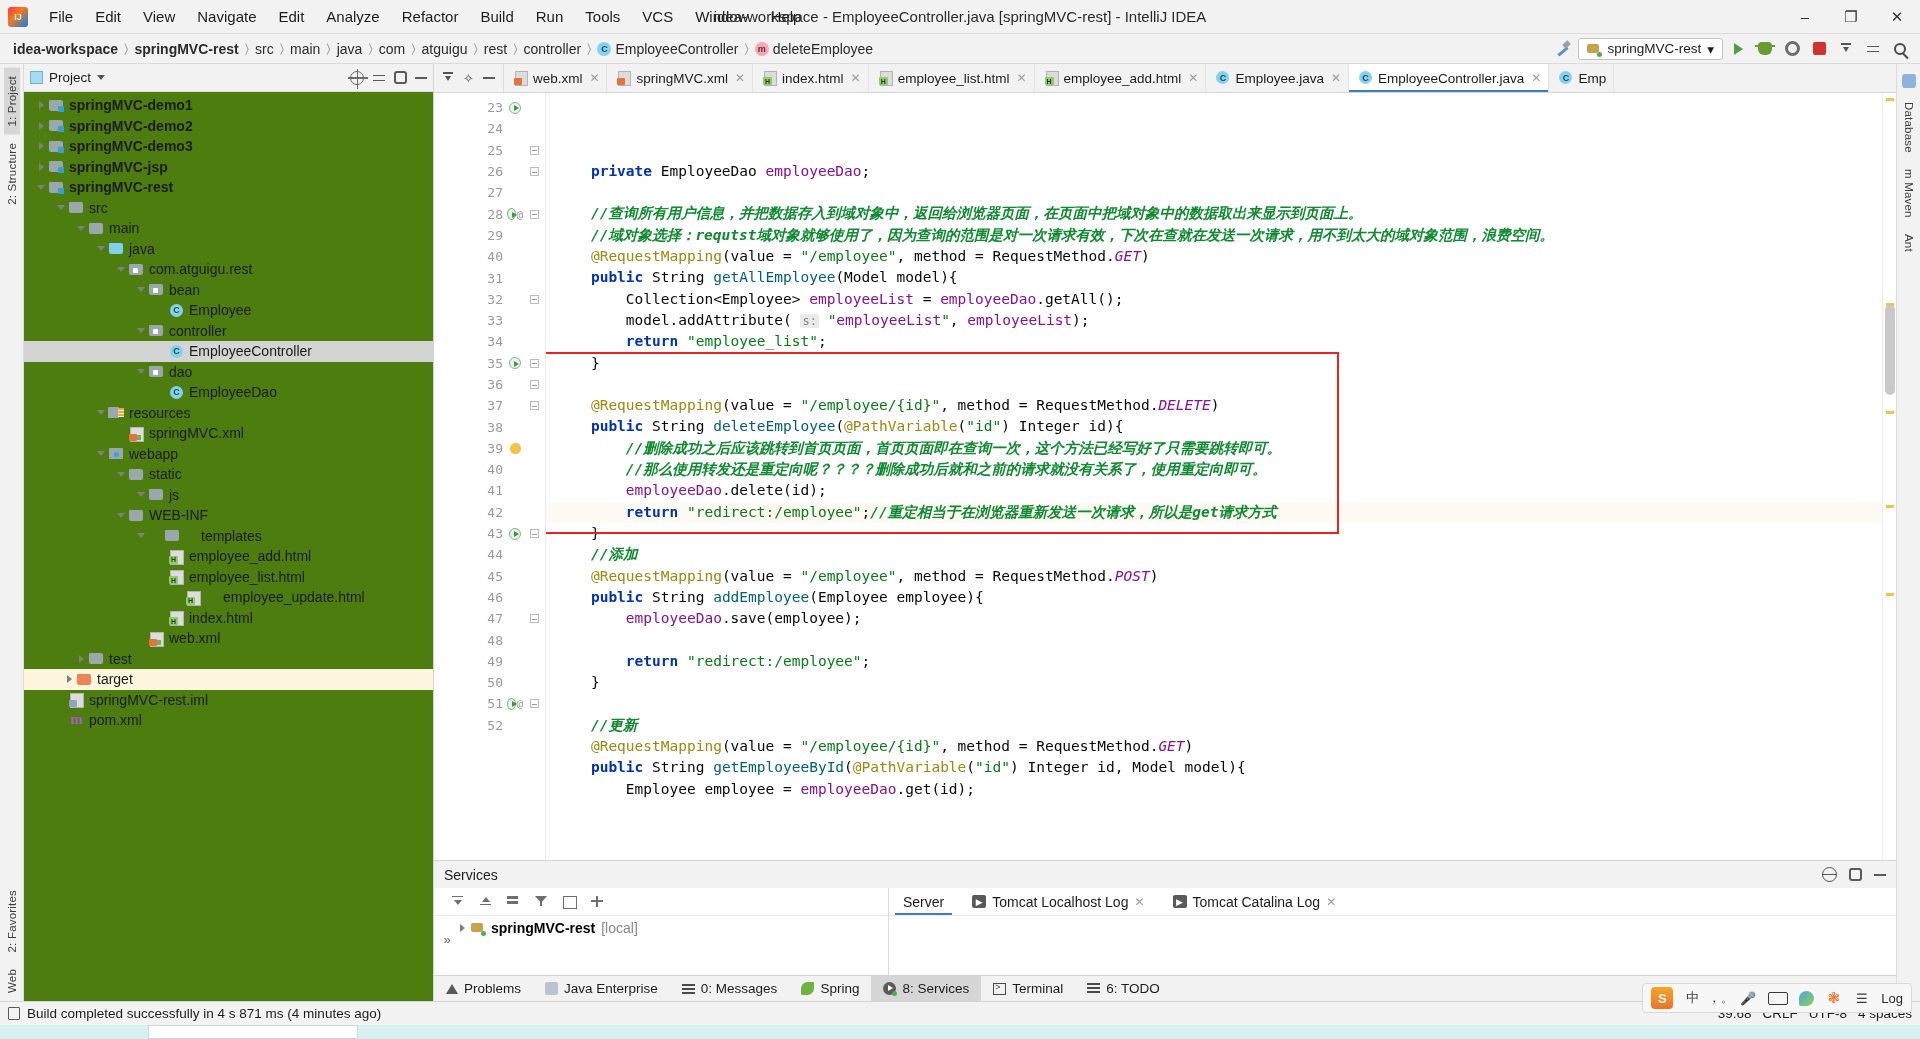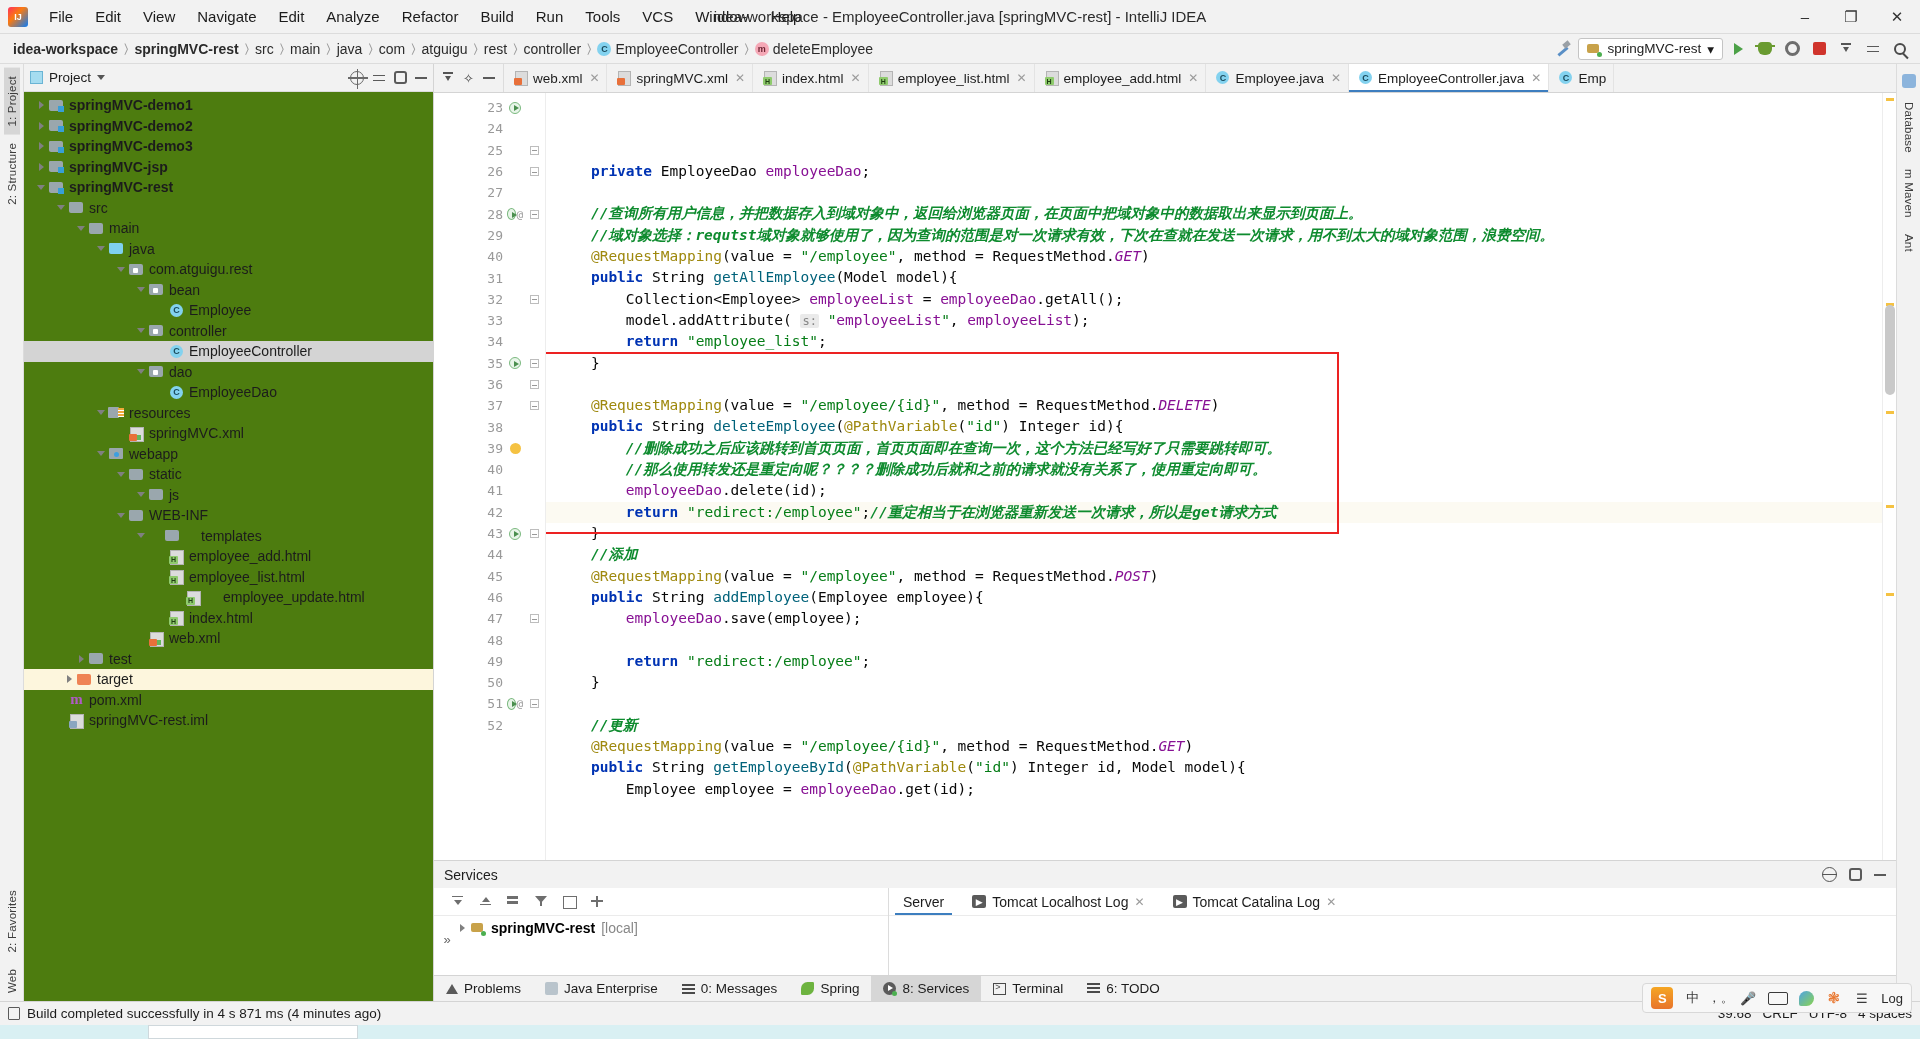--- a/index.html
+++ b/index.html
@@ -626,27 +626,27 @@
           </div>
           <div class="trow highlight" style="padding-left: 38px;">
             <span class="arrow">
               <span class="r"></span>
             </span>
             <span class="ti tgt"></span>
             <span class="tlabel">target</span>
           </div>
           <div class="trow" style="padding-left: 30px;">
             <span class="arrow"></span>
+            <span class="ti iml"></span>
+            <span class="tlabel">springMVC-rest.iml</span>
+          </div>
+          <div class="trow" style="padding-left: 30px;">
+            <span class="arrow"></span>
             <span class="ti mvn"></span>
             <span class="tlabel">pom.xml</span>
-          </div>
-          <div class="trow" style="padding-left: 30px;">
-            <span class="arrow"></span>
-            <span class="ti iml"></span>
-            <span class="tlabel">springMVC-rest.iml</span>
           </div>
         </div>
     </div>
 
     <div class="editor-col">
       <div class="tabbar">
         <div class="tb-actions">
           <span class="ico-sync"></span>
           <span class="ico-star">✧</span>
           <span class="ico-minus"></span>

